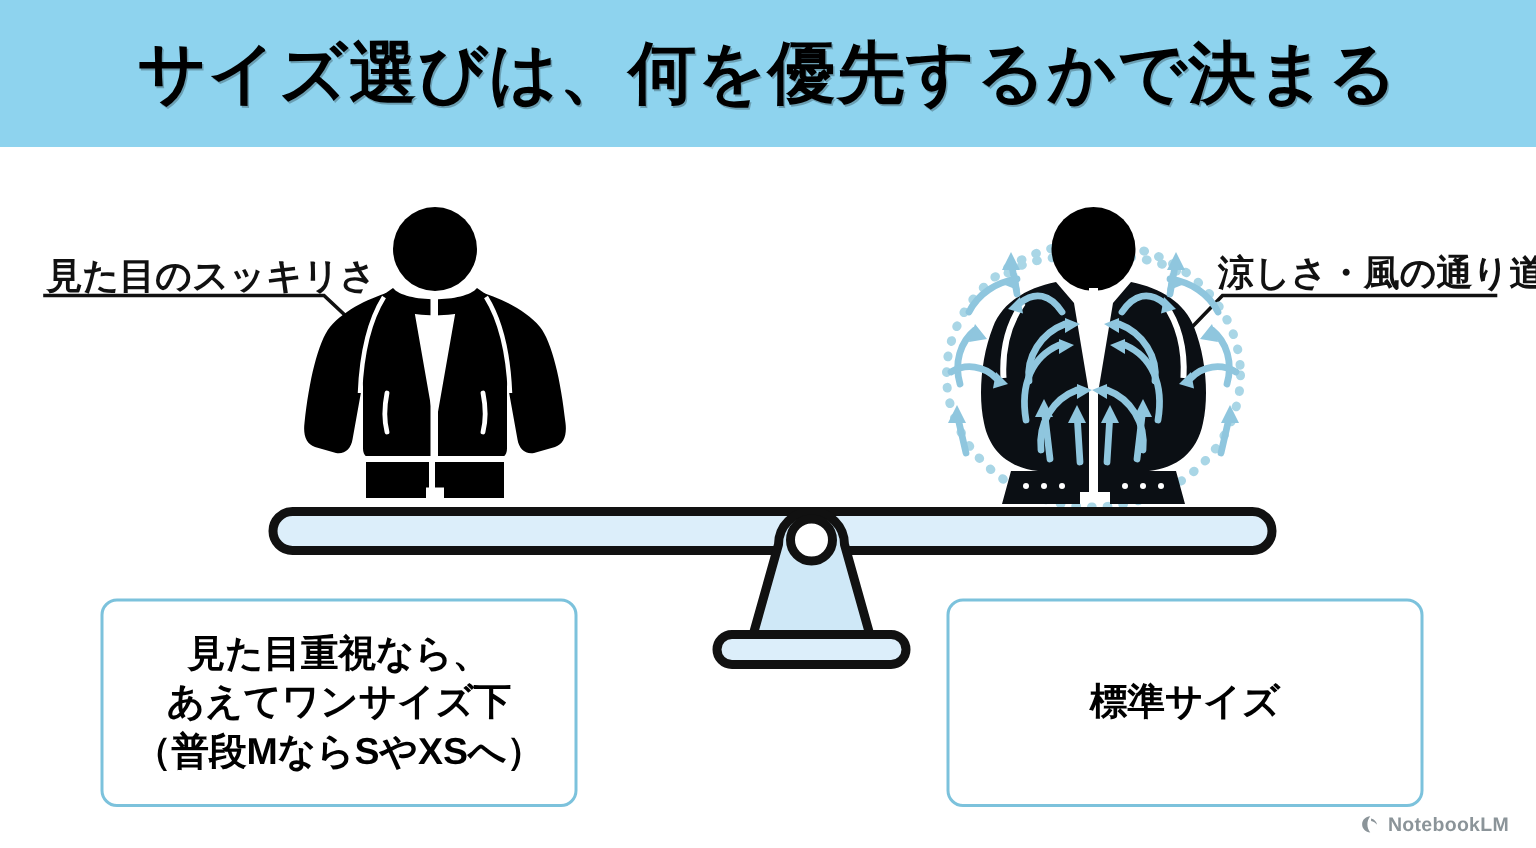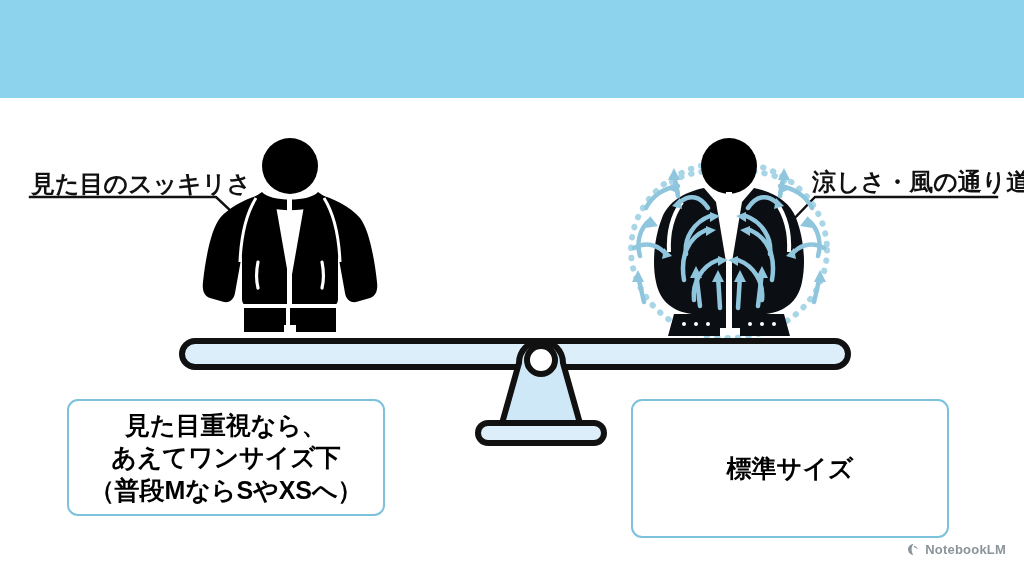--- a/index.html
+++ b/index.html
@@ -73,21 +73,21 @@
     box-sizing: border-box;
     background: #ffffff;
     border: 2px solid #7cc2dc;
     border-radius: 11px;
     display: flex;
     flex-direction: column;
     align-items: center;
     justify-content: center;
     padding: 6px 8px;
   }
-  #left-box { left: 67px; top: 399px; width: 318px; height: 117px; }
+  #left-box { left: 67px; top: 399px; width: 318px; height: 139px; }
   #right-box { left: 631px; top: 399px; width: 318px; height: 139px; }
   .box-line {
     font-size: 25px;
     font-weight: bold;
     color: #000000;
     line-height: 1.30;
     white-space: nowrap;
     text-align: center;
   }
   
@@ -103,20 +103,21 @@
     font-weight: bold;
     letter-spacing: 0.2px;
   }
 </style>
 </head>
 <body>
 
 <div id="slide">
 
   <div id="header-banner"></div>
+  <div id="page-title">サイズ選びは、何を優先するかで決まる</div>
 
   <div class="callout-label" id="left-callout-label">見た目のスッキリさ</div>
   <svg class="leader-svg" id="left-leader" viewBox="0 0 245 55">
     <path d="M10,12 L196,12 L228,42" fill="none" stroke="#111111" stroke-width="2.4" stroke-linecap="square"></path>
   </svg>
 
   <svg id="left-figure" viewBox="0 0 180 205">
     <g>
 
       <circle cx="90" cy="30" r="28" fill="#000000"></circle>

